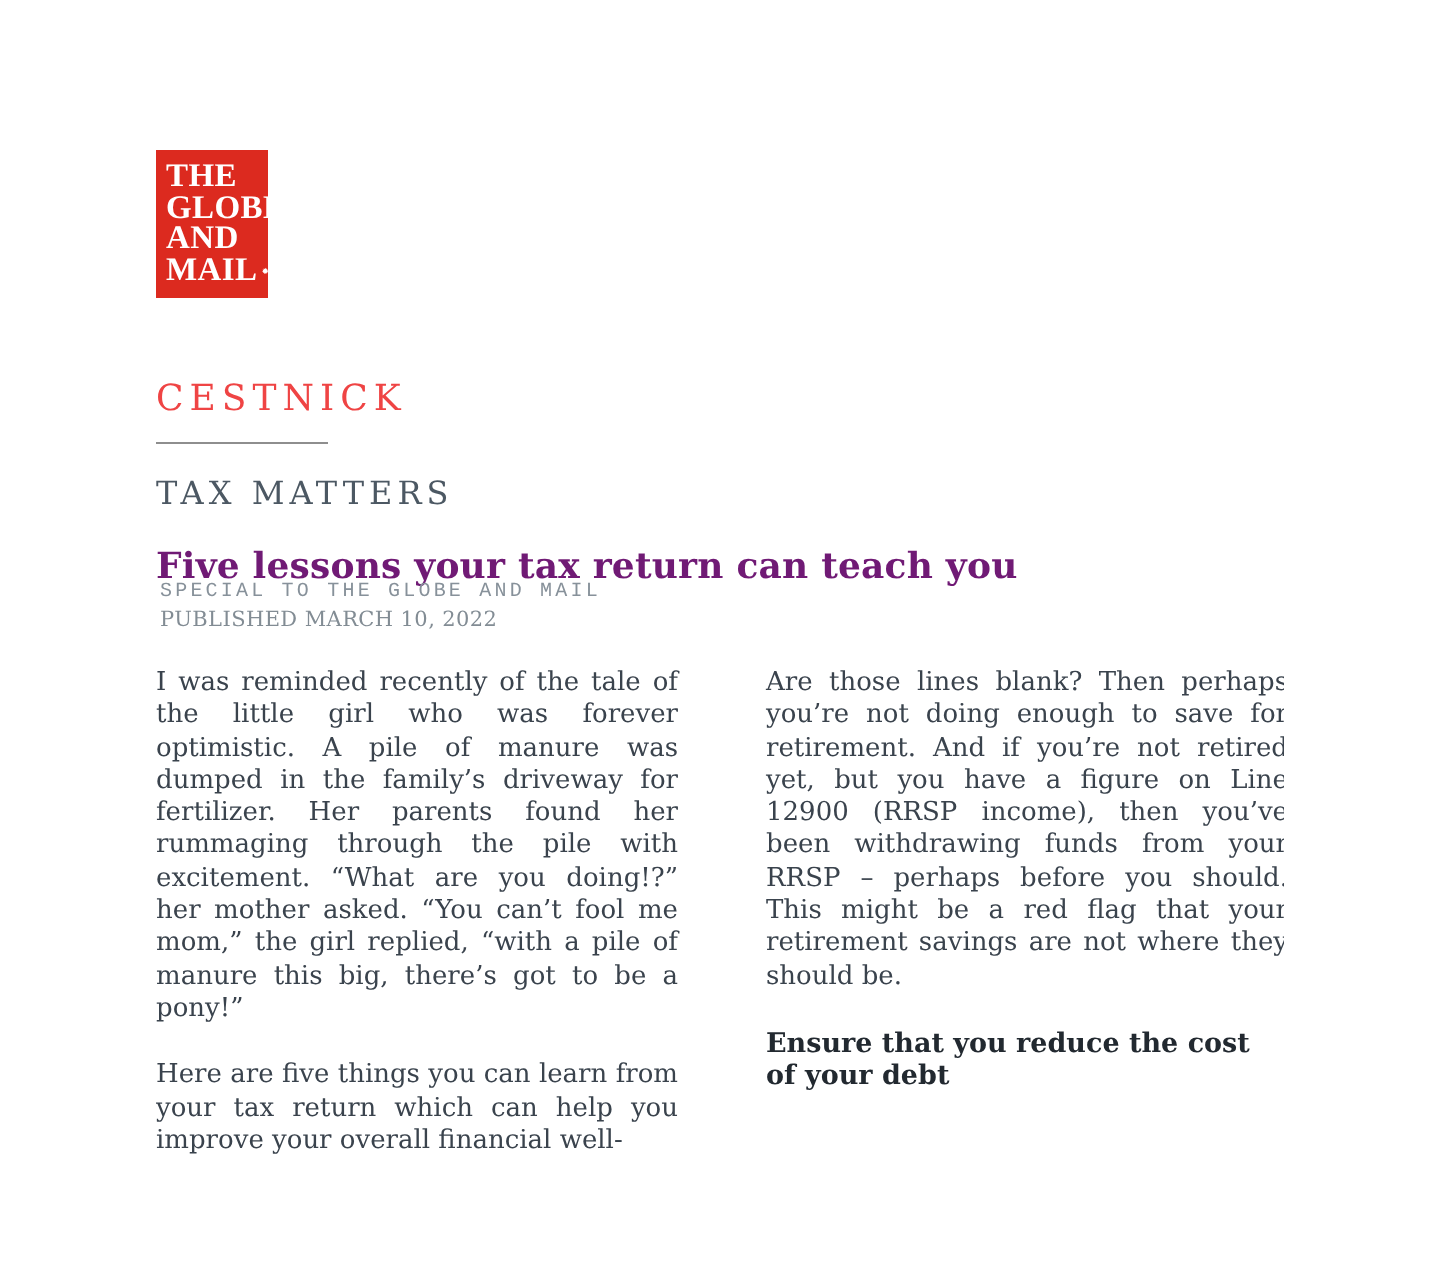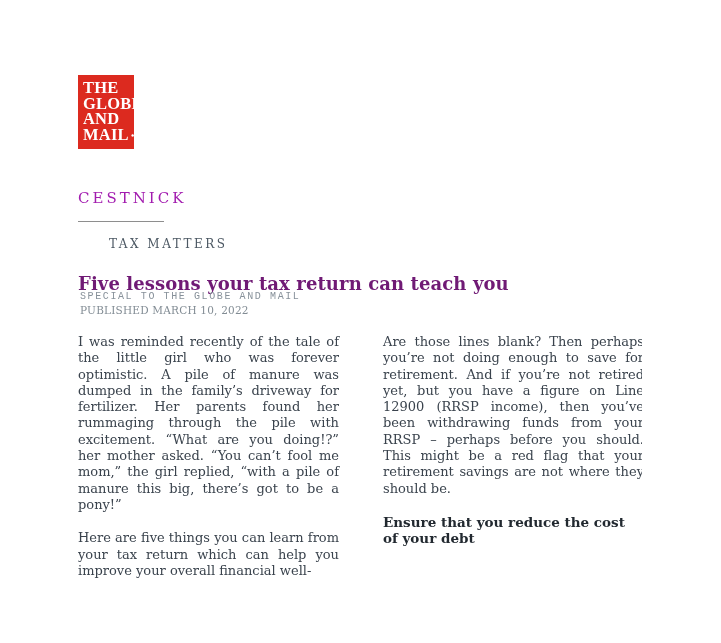--- a/index.html
+++ b/index.html
@@ -44,40 +44,39 @@
   .logo svg {
     margin-left: 2px;
     margin-top: 2px;
   }
 
   
   .author-kicker {
     position: absolute;
     left: 78px;
     top: 189px;
-    font-size: 15px;
+    font-size: 18px;
     letter-spacing: 3px;
-    color: #a21caf;
+    color: #ef4444;
     text-align: right;
   }
   .rule {
     position: absolute;
     left: 78px;
     top: 221px;
     width: 86px;
     border-top: 1px solid #8e8e8e;
   }
   .section-kicker {
     position: absolute;
     left: 78px;
     top: 237px;
-    font-size: 12px;
+    font-size: 16px;
     letter-spacing: 2.5px;
     color: #4c5863;
-    margin-left: 31px;
   }
 
   
   .headline {
     position: absolute;
     left: 78px;
     top: 261px;
     width: 540px;
     font-size: 18px;
     font-weight: bold;

